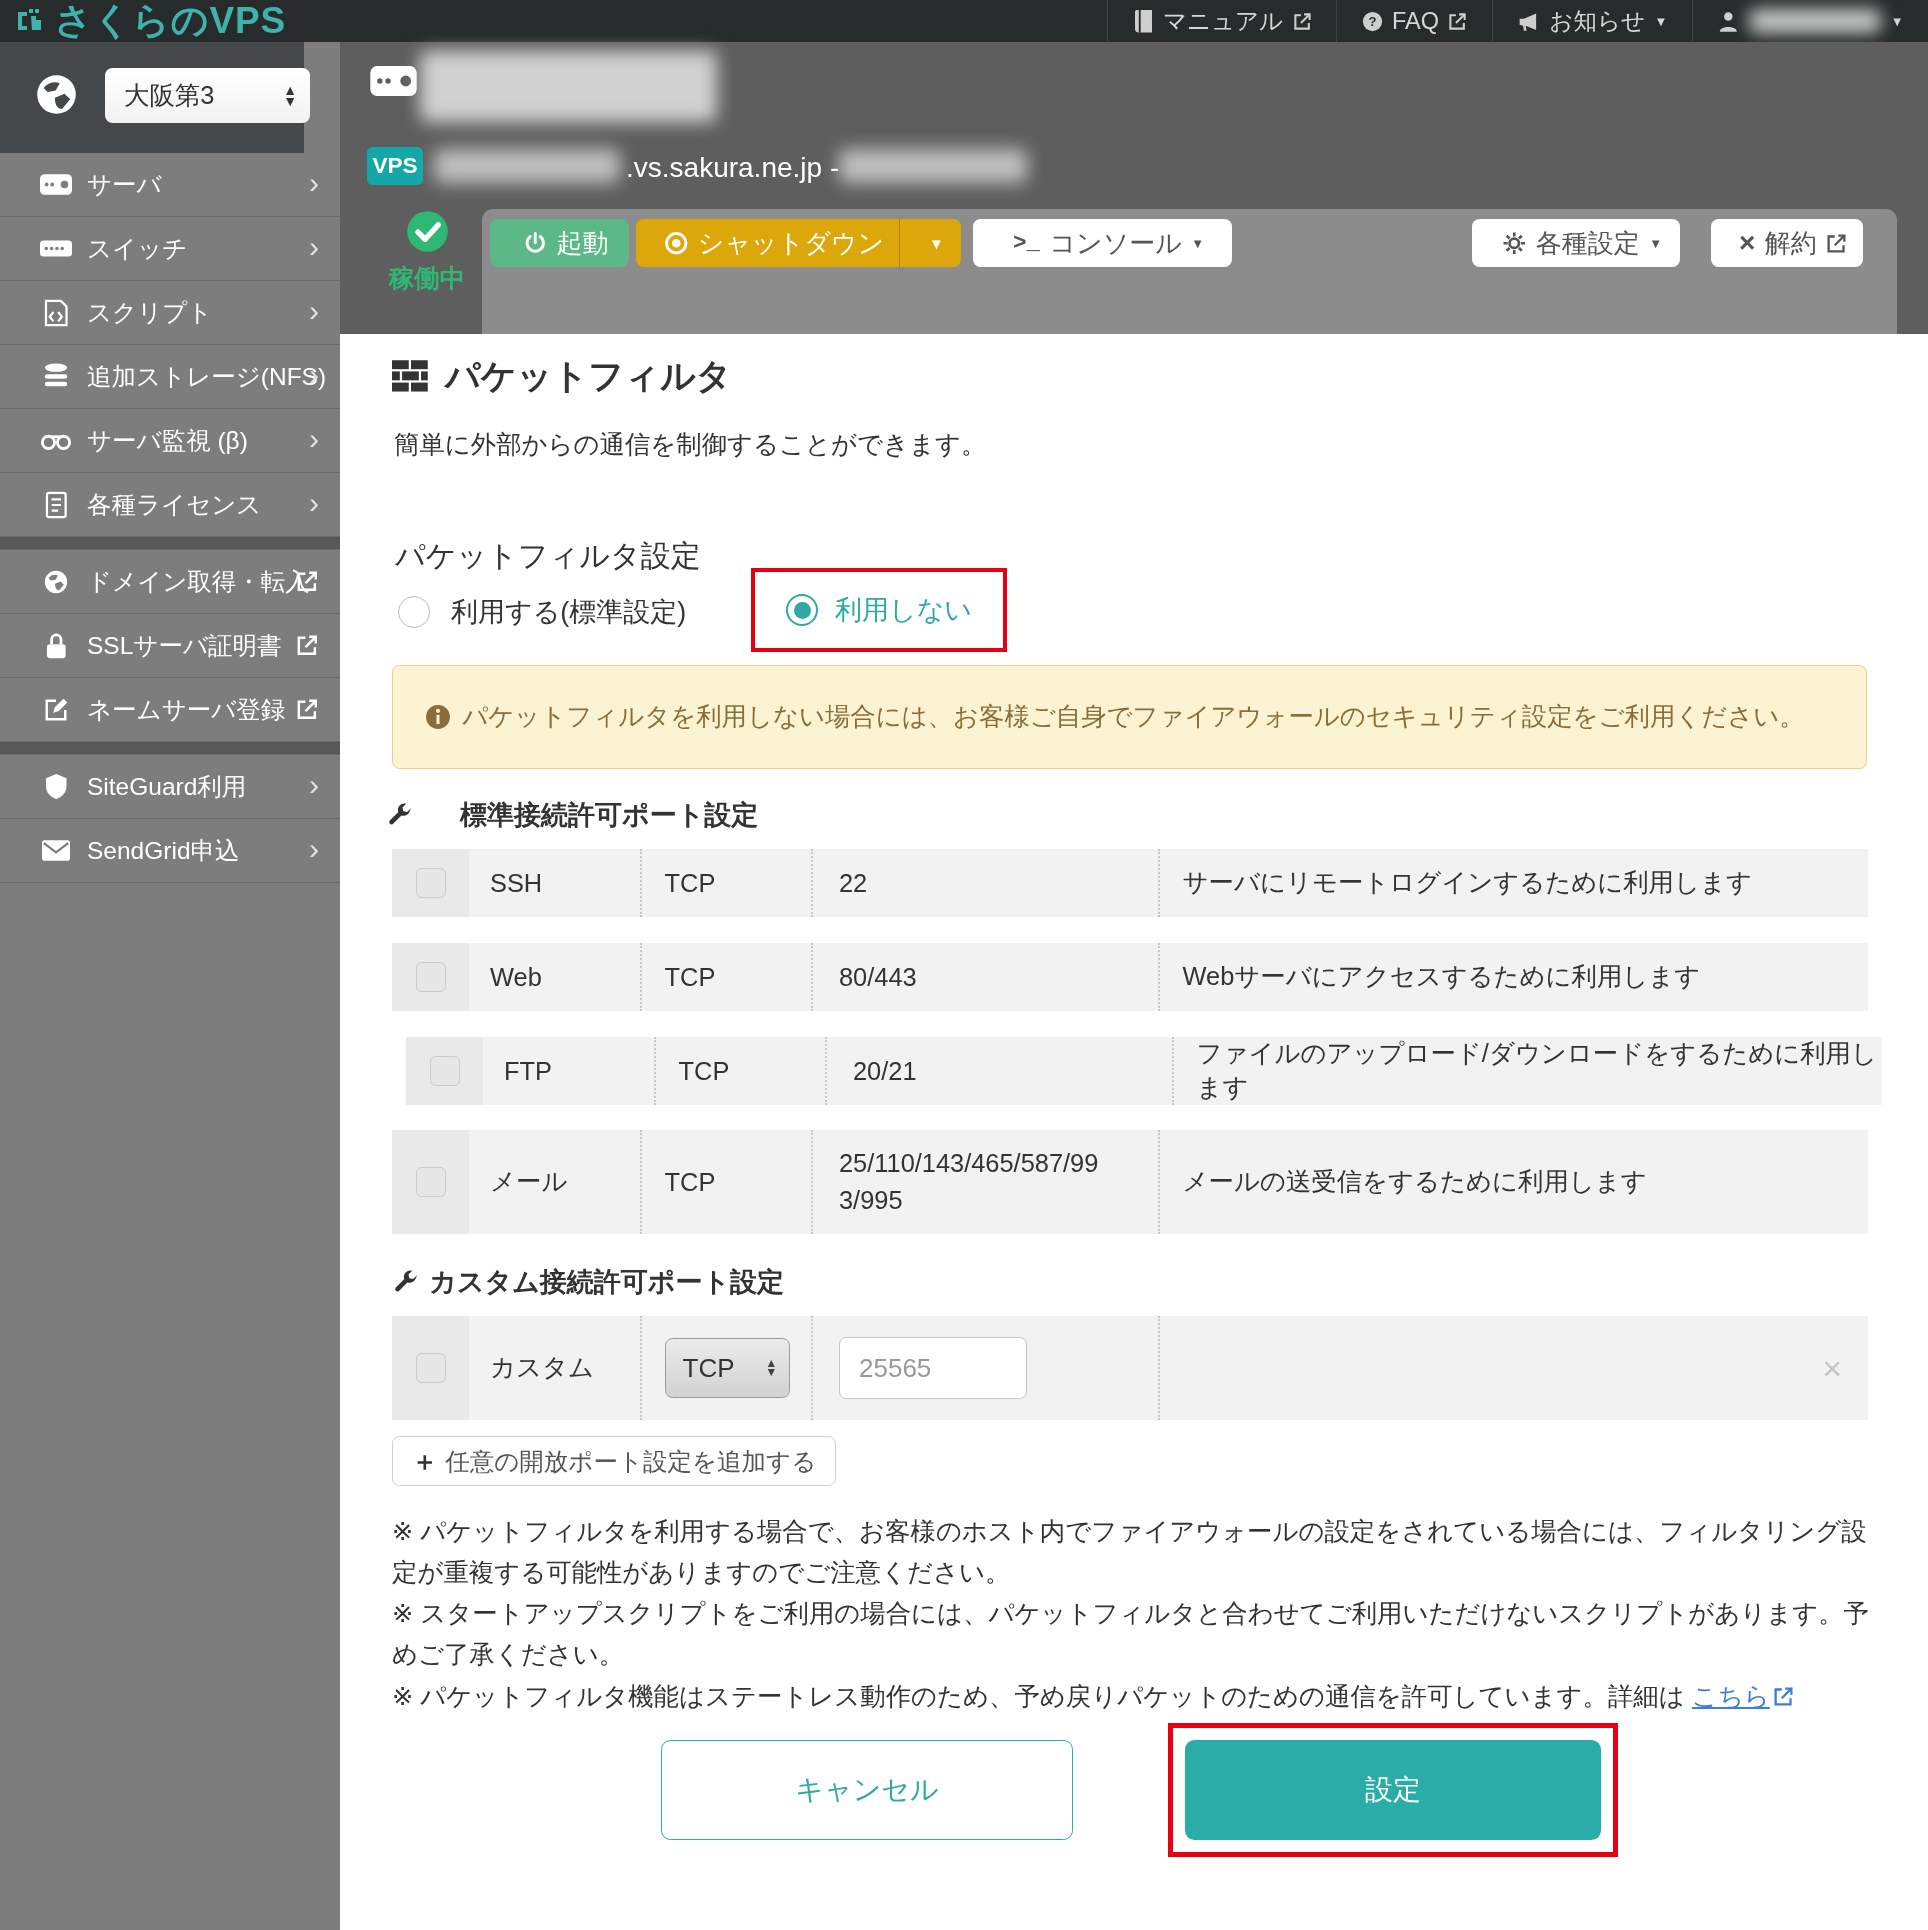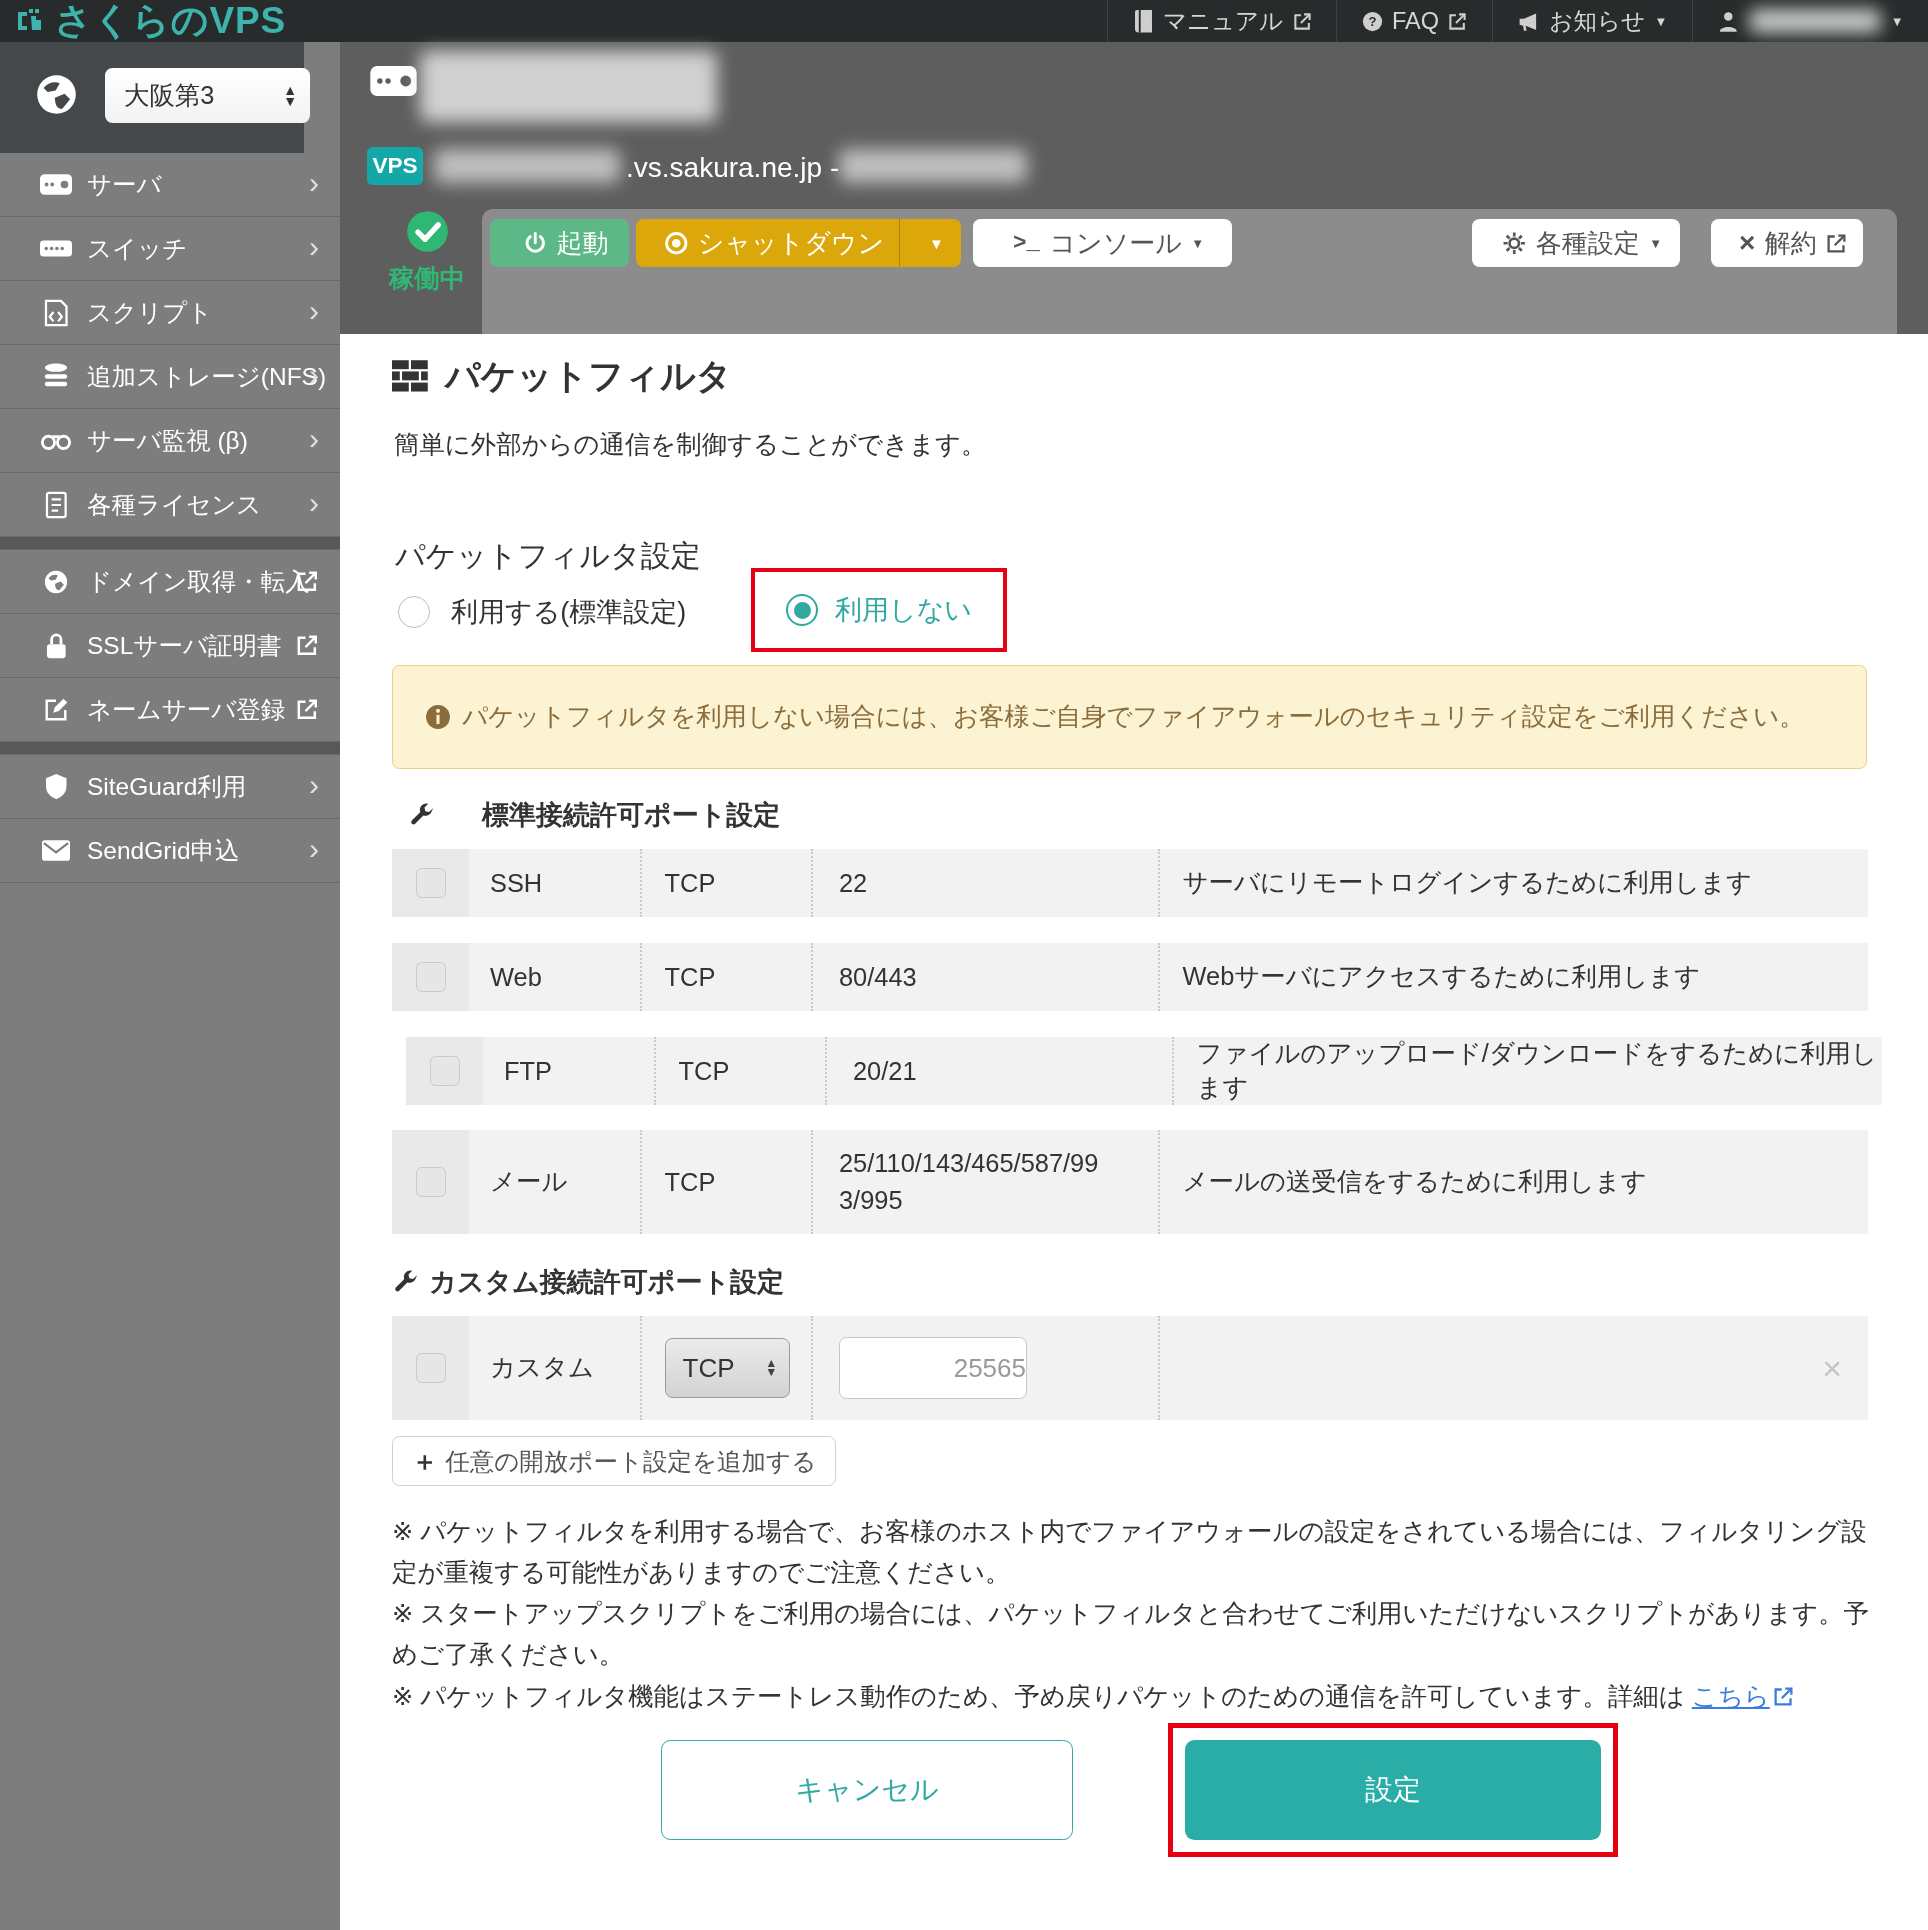--- a/index.html
+++ b/index.html
@@ -71,21 +71,21 @@
   .cb-col{width:77px;background:#e9e9e9;display:flex;align-items:center;justify-content:center;flex:0 0 auto;}
   .cbx{width:30px;height:30px;background:#e6e6e6;border:1.9px solid #c9c9d2;border-radius:5.6px;box-sizing:border-box;cursor:pointer;}
   .cell{display:flex;align-items:center;box-sizing:border-box;font-size:25.4px;color:#333;}
   .cell.cname{width:171px;padding-left:21px;flex:0 0 auto;}
   .cell.cproto{width:171px;padding-left:22.6px;flex:0 0 auto;border-left:2.8px dotted #c8c8c8;}
   .cell.cport{width:347px;padding-left:26px;flex:0 0 auto;border-left:2.8px dotted #c8c8c8;line-height:1.45;}
   .cell.cdesc{flex:1 1 auto;padding-left:22.6px;border-left:2.8px dotted #c8c8c8;}
   .port-text{display:inline-block;max-width:267px;word-break:break-all;}
   .select-box{width:125px;height:60px;background:linear-gradient(#ebebeb,#d2d2d2);border:1.9px solid #9a9a9a;border-radius:7.5px;box-sizing:border-box;display:flex;align-items:center;justify-content:space-between;padding:0 11.3px 0 17px;cursor:pointer;}
   .select-box .val{font-size:26px;color:#333;}
-  .port-input{width:188px;height:62px;background:#fff;border:1.9px solid #c5c5c5;border-radius:7.5px;box-sizing:border-box;font-size:26px;color:#999;padding:0 0 0 19px;font-family:"Liberation Sans","DejaVu Sans",sans-serif;outline:none;text-align:right;}
+  .port-input{width:188px;height:62px;background:#fff;border:1.9px solid #c5c5c5;border-radius:7.5px;box-sizing:border-box;font-size:26px;color:#999;padding:0 0 0 19px;font-family:"Liberation Sans","DejaVu Sans",sans-serif;outline:none;}
   .row-close{position:absolute;right:26px;top:0;bottom:0;display:flex;align-items:center;color:#c4c4c4;font-size:34px;cursor:pointer;}
   .add-btn{position:absolute;left:52px;top:1102px;width:444px;height:50px;background:#fff;border:0.9px solid #d0d0d0;border-radius:7.5px;box-sizing:border-box;display:flex;align-items:center;justify-content:center;gap:7.5px;font-size:24.5px;color:#555;cursor:pointer;}
   .add-btn .plus{font-weight:700;color:#333;font-size:26px;}
   .notes{position:absolute;left:52px;top:1177px;width:1486px;font-size:25.4px;color:#333;line-height:1.62;}
   .notes p{margin:0;}
   .note-link{color:#3b7ddd;text-decoration:underline;cursor:pointer;}
   .footer-btn{position:absolute;top:1406px;height:100px;border-radius:9.4px;display:flex;align-items:center;justify-content:center;font-size:28px;cursor:pointer;box-sizing:border-box;}
   .btn-cancel{left:321px;width:412px;background:#fff;border:1.9px solid #2fa9a2;color:#2fa9a2;}
   .btn-submit{left:845px;width:416px;background:#2bada7;color:#fff;}
   .redbox2{position:absolute;left:828px;top:1389px;width:450px;height:134px;border:5.6px solid #e60012;box-sizing:border-box;pointer-events:none;}
@@ -433,21 +433,21 @@
     <span>
       <svg width="26" height="26" viewBox="0 0 24 24">
           <circle cx="12" cy="12" r="11" fill="#8a6d3b"></circle>
           <rect x="10.6" y="10" width="2.8" height="8.5" fill="#fcf3d3"></rect>
           <circle cx="12" cy="6.3" r="1.9" fill="#fcf3d3"></circle>
         </svg>
     </span>
     <span class="wtxt">パケットフィルタを利用しない場合には、お客様ご自身でファイアウォールのセキュリティ設定をご利用ください。</span>
   </div>
 
-  <div class="porthead" style="left:68px;top:463px;gap:48px;">
+  <div class="porthead" style="left:46px;top:463px;gap:48px;">
     <span>
         <svg width="26" height="26" viewBox="0 0 24 24" fill="#333">
           <path d="M22.2 6.7a6 6 0 0 1-8 5.7l-7.6 7.7a2.2 2.2 0 0 1-3.1-3.1l7.7-7.6a6 6 0 0 1 5.6-8c.5 0 1.3.1 1.8.3l-3.4 3.4.8 3.4 3.4.8 3.4-3.4c.2.5.4 1.3.4 1.8z"></path>
         </svg>
       </span>
     <span>標準接続許可ポート設定</span>
   </div>
 
   <div class="prow" style="top:515px;height:68px;">
     <div class="cb-col">

